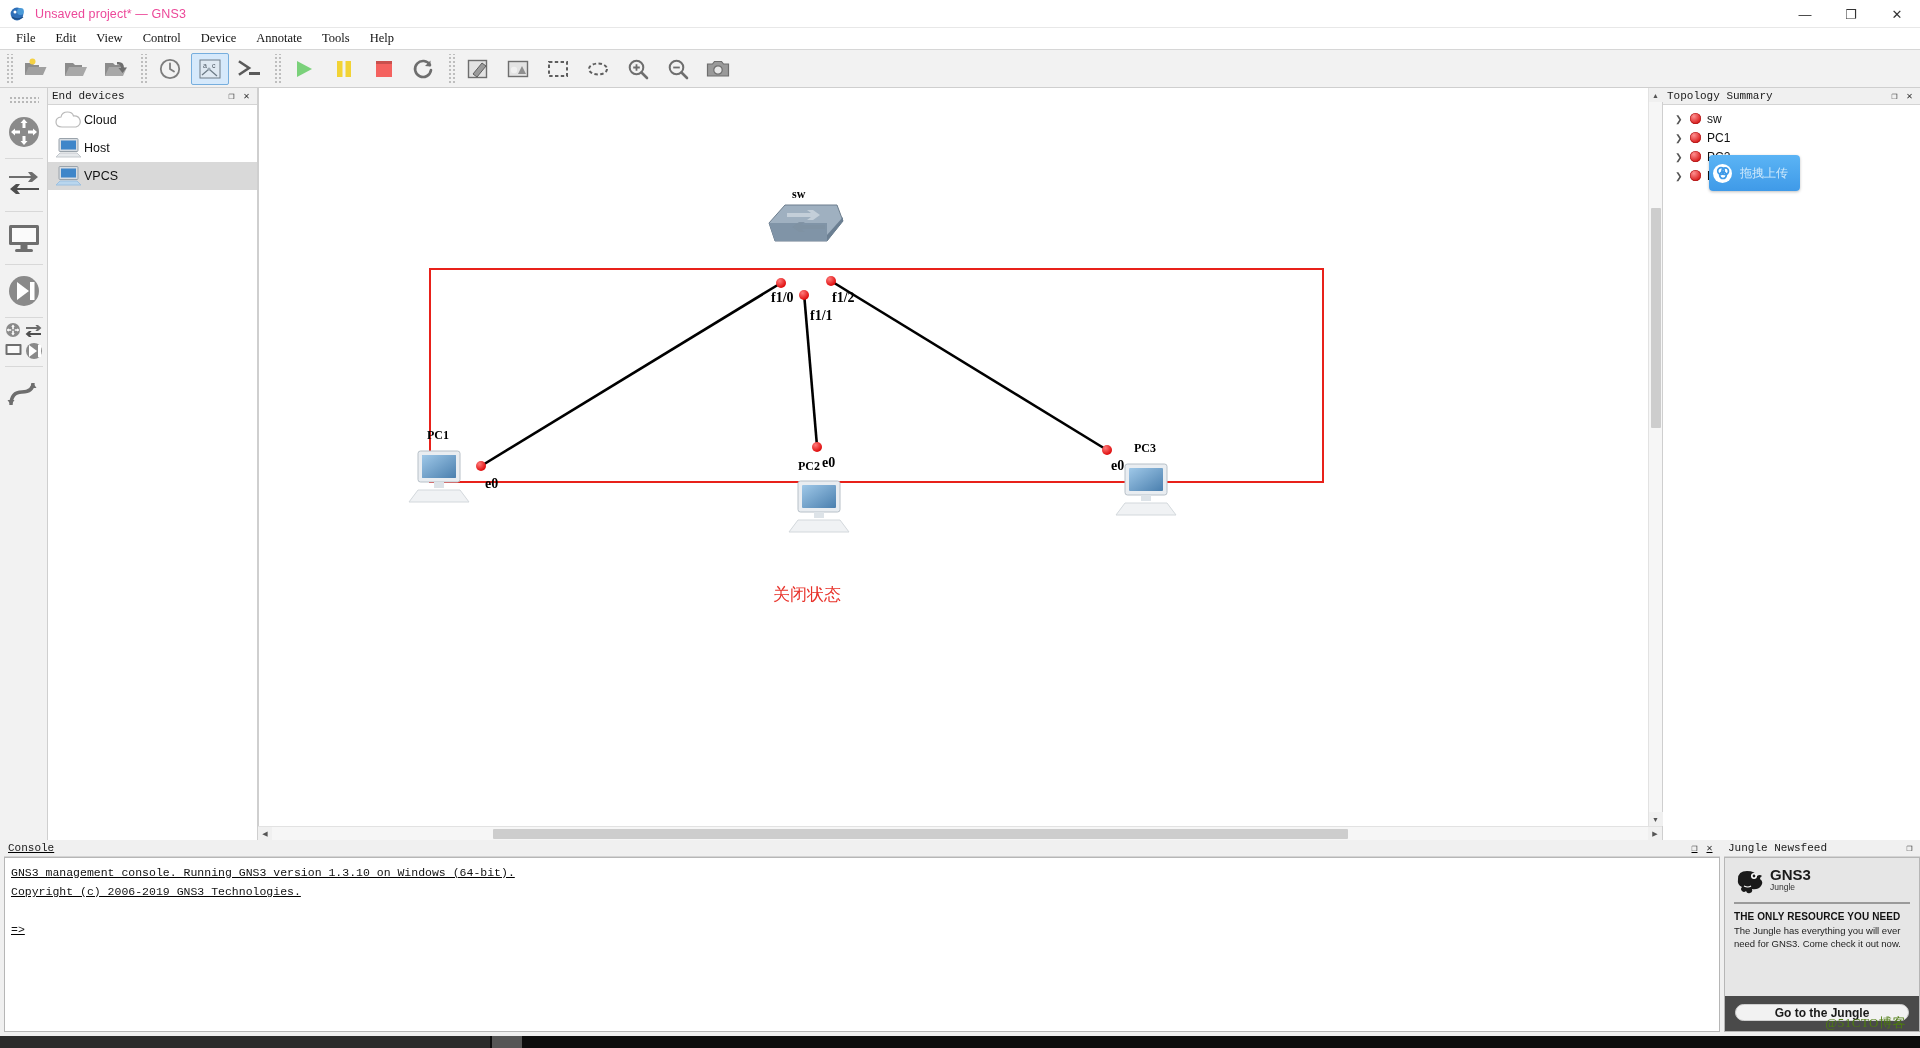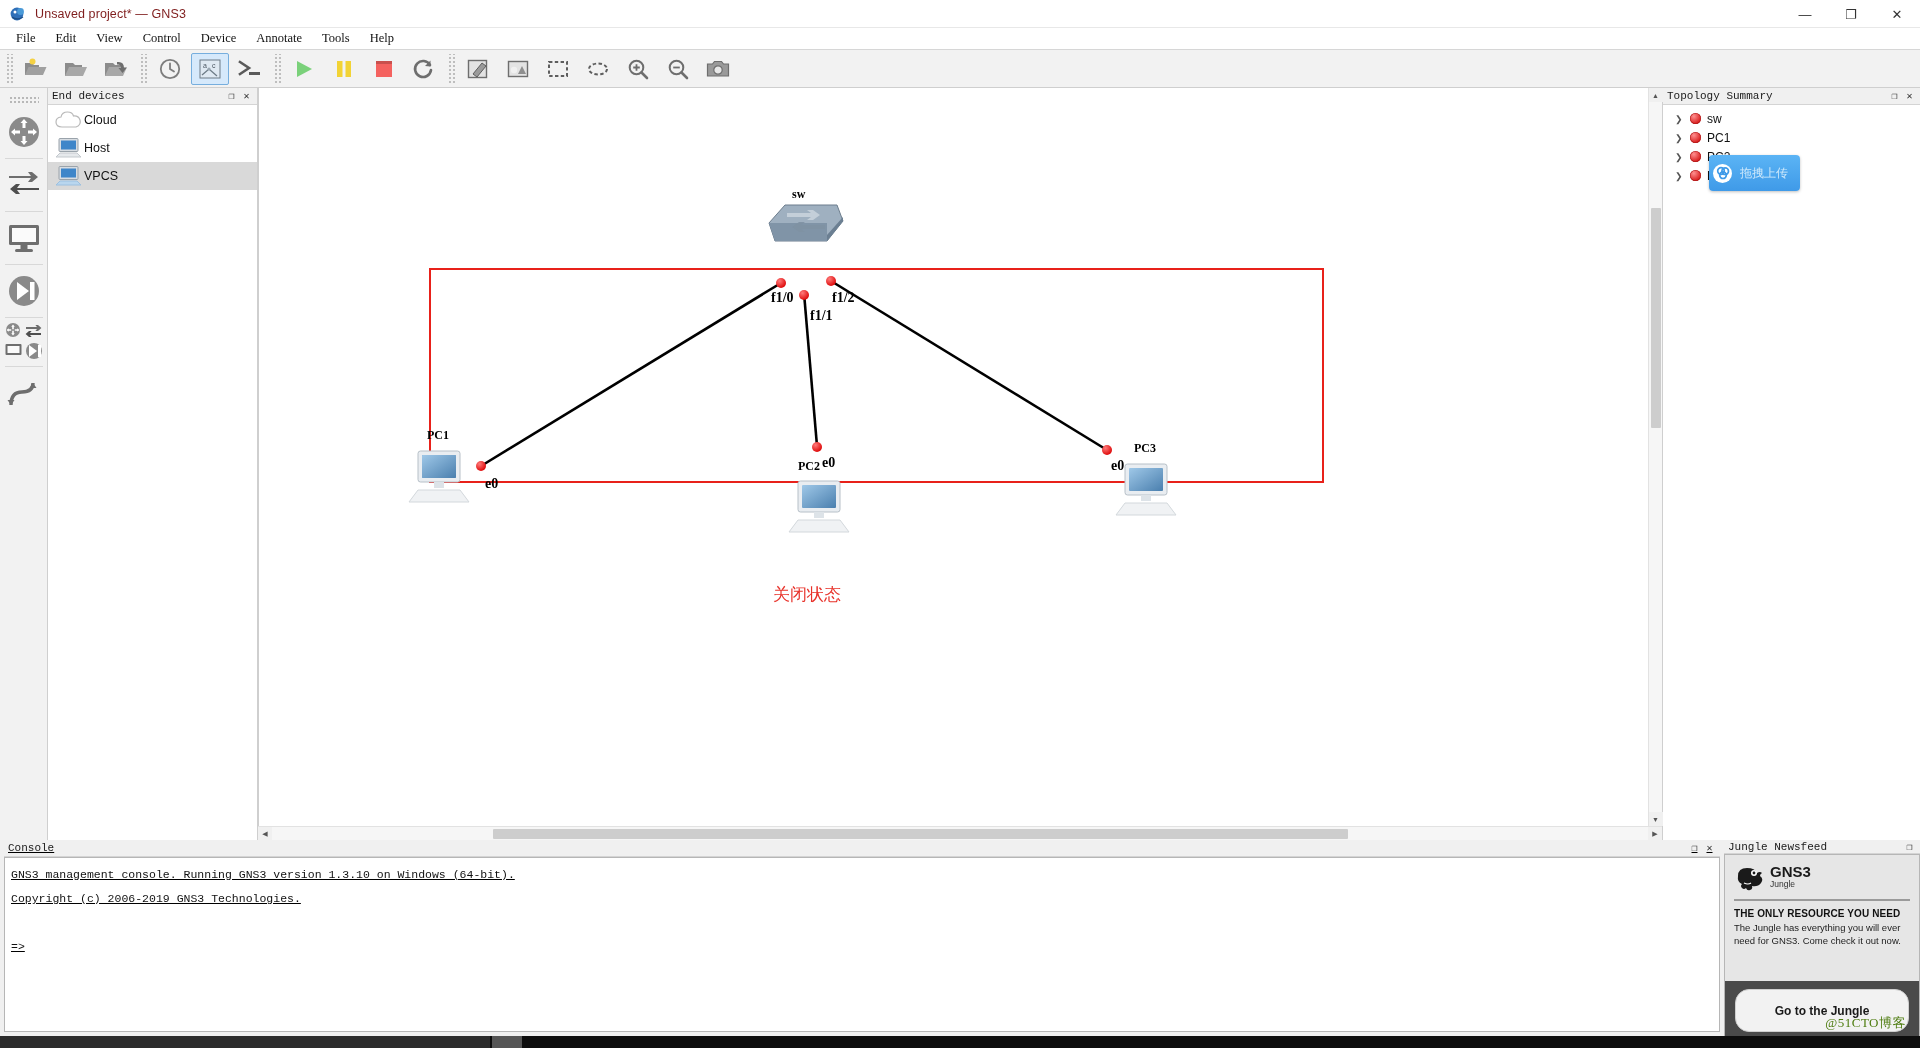--- a/index.html
+++ b/index.html
@@ -23,21 +23,21 @@
     background: #ffffff;
     display: flex; align-items: center;
     border-bottom: 1px solid #e8e8e8;
     position: relative;
   }
   .titlebar .appicon {
     width: 18px; height: 18px; margin-left: 9px; margin-right: 8px;
     position: relative;
   }
   .titlebar .title {
-    font-size: 12.5px; color: #7f1d1d; letter-spacing: .1px;
+    font-size: 12.5px; color: #ec4899; letter-spacing: .1px;
   }
   .wincontrols { position: absolute; right: 0; top: 0; height: 28px; display: flex; }
   .wincontrols div {
     width: 46px; height: 28px; display: flex; align-items: center; justify-content: center;
     font-size: 13px; color: #333;
   }
 
   
   .menubar {
     height: 22px; flex: 0 0 22px;
@@ -160,37 +160,37 @@
   .dragbadge .dtext { color:#cfe9fb; font-size:12px; font-family:"DejaVu Sans", sans-serif; }
 
   
   .lower { height: 196px; flex: 0 0 196px; display: flex; background:#f0f0f0; }
   .console {
     flex: 1 1 auto; display: flex; flex-direction: column; margin: 0 4px 4px 4px; min-width: 0; text-decoration: underline;
   }
   .console-body {
     flex: 1; background: #fff; border: 1px solid #b6b6b6;
     font-family: "Liberation Mono", monospace; font-size: 11.5px; color: #111;
-    padding: 5px 6px; line-height: 24px; white-space: pre-wrap;
+    padding: 5px 6px; line-height: 19px; white-space: pre-wrap;
   }
   .jungle {
     width: 196px; flex: 0 0 196px; display: flex; flex-direction: column; margin-bottom: 4px;
   }
   .jungle-body { flex:1; background:#e6e6e6; border:1px solid #b6b6b6; display:flex; flex-direction:column;gap:28px; }
   .j-inner { padding: 8px 9px 6px 9px; flex:1; }
   .j-logo { display:flex; align-items:center; gap:6px; }
   .j-logo .jname { font-weight: bold; font-size: 15px; color:#1a1a1a; line-height: 14px;}
   .j-logo .jsub { font-size: 8.5px; color:#333; }
   .j-rule { height:2px; background:#9a9a9a; margin: 8px 0 7px 0; }
   .j-head { font-weight: bold; font-size: 10px; color:#111; letter-spacing:.1px; }
   .j-txt { font-size: 9.5px; color:#222; line-height: 12.5px; margin-top: 3px; }
   .j-footer { background:#4a4a4a; padding: 8px 10px 10px 10px; }
   .j-btn {
     background: #f2f2f2; border: 1px solid #cfcfcf; border-radius: 14px;
-    height: 43px; display:flex;align-items:center;justify-content:center;
+    height: 17px; display:flex;align-items:center;justify-content:center;
     font-size: 12px; font-weight: bold; color:#1a1a1a;
   }
 
   
   .taskstrip { height: 12px; flex: 0 0 12px; background: #0d0d0d; display:flex; align-items:center; }
   .taskstrip .seg { height:12px; background:#2b2b2b; }
   .watermark {
     position: absolute; right: 14px; bottom: 16px;
     font-size: 13px; color: #4d7c0f; font-family: Liberation Serif, serif;
     letter-spacing: .5px;

